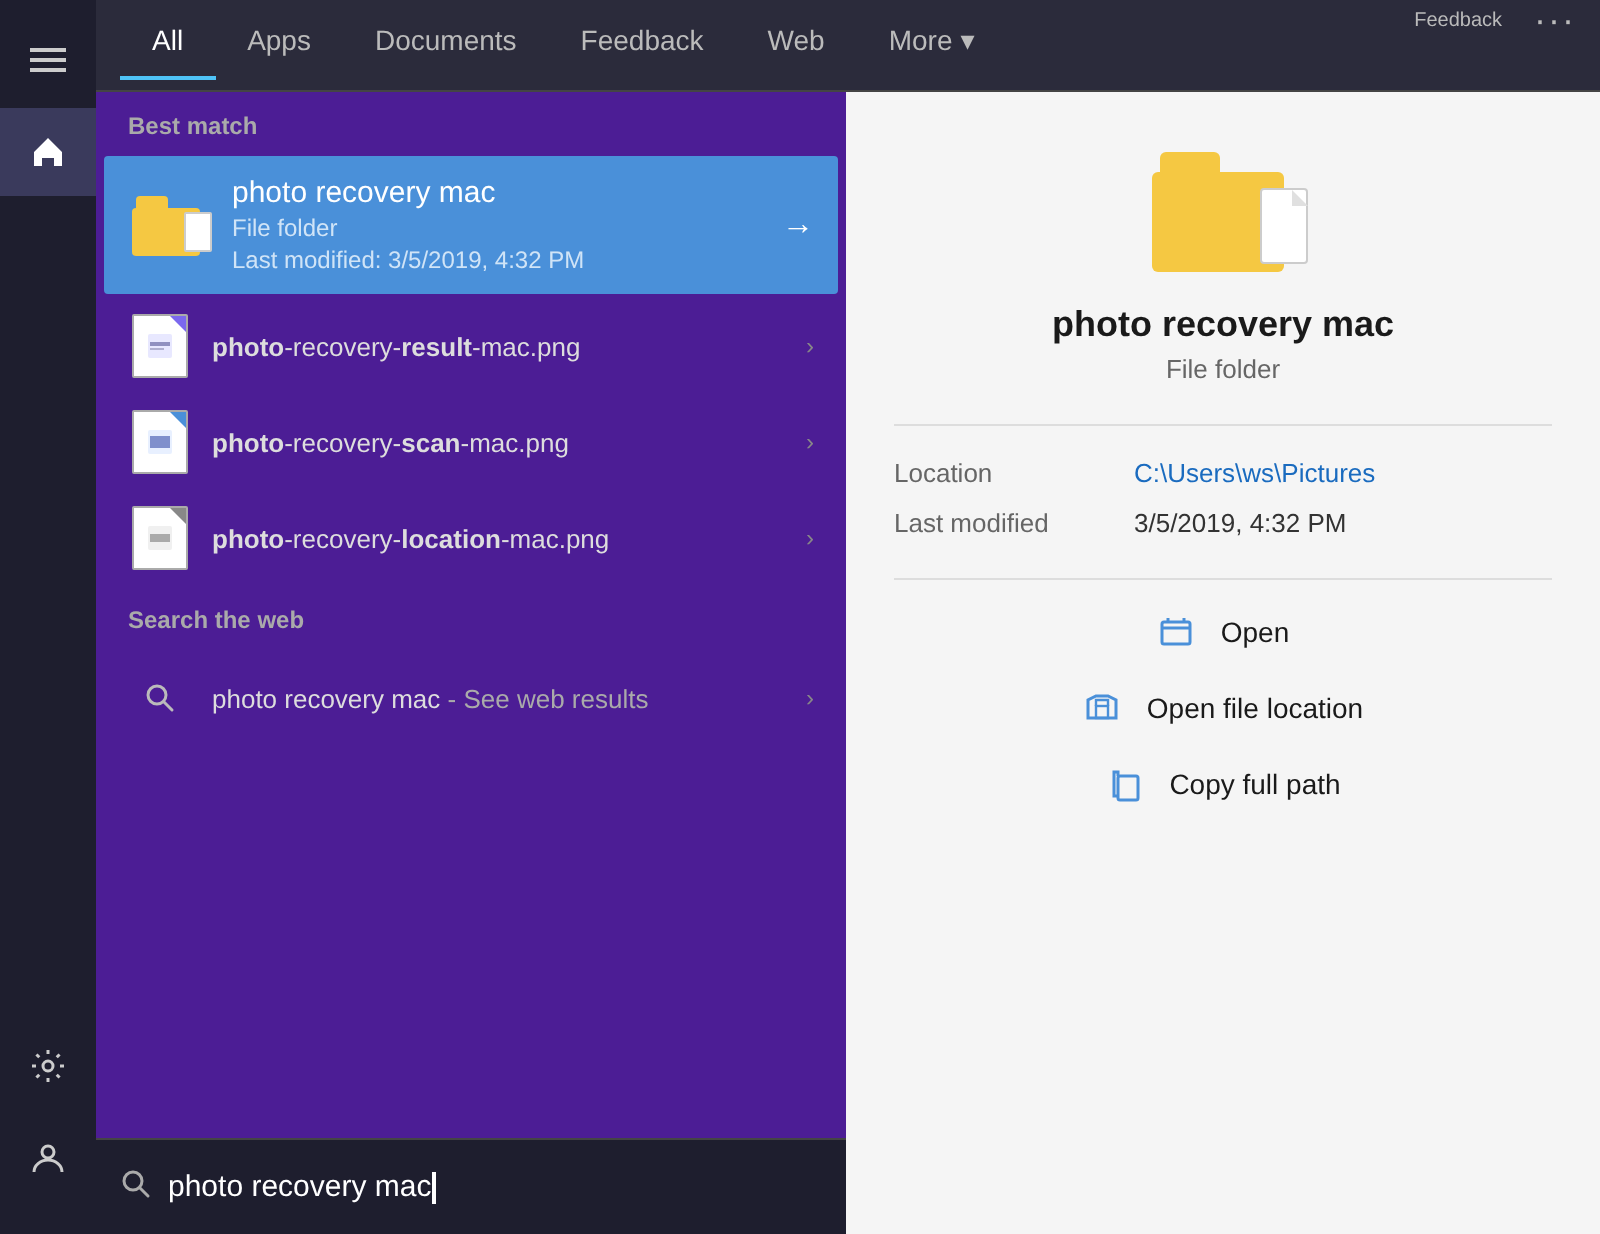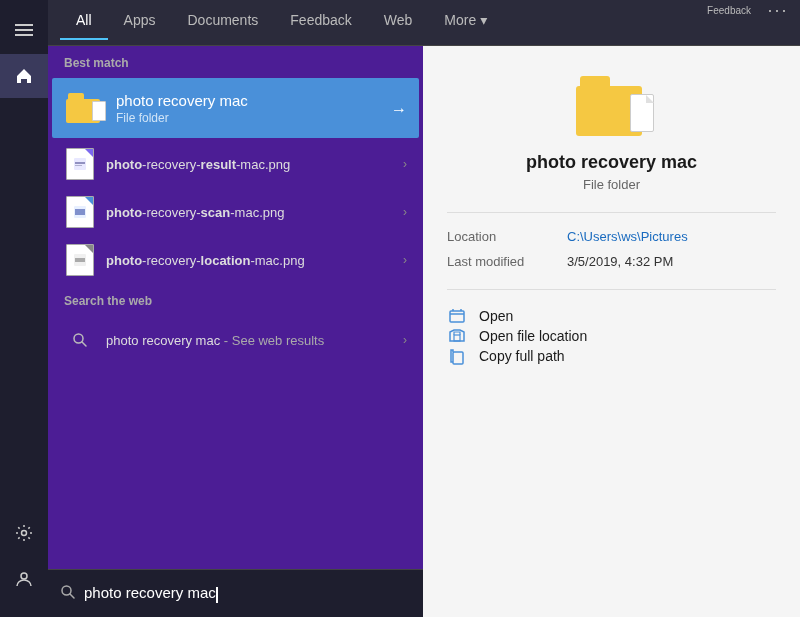--- a/index.html
+++ b/index.html
@@ -431,21 +431,22 @@
     .detail-divider2 {
       width: 100%;
       height: 1px;
       background: #ddd;
       margin-bottom: 16px;
     }
     .action-list {
       width: 100%;
       display: flex;
       flex-direction: column;
-      gap: 0;
+      gap: 18px;
+      align-items: center;
     }
     .action-item {
       display: flex;
       align-items: center;
       gap: 12px;
       cursor: pointer;
       color: #1a1a1a;
       font-size: 14px;
     }
     .action-icon {
@@ -525,20 +526,21 @@
         <div class="best-match-icon">
           <div class="folder-icon-small">
             <div class="folder-tab"></div>
             <div class="folder-body"></div>
             <div class="folder-paper"></div>
           </div>
         </div>
         <div class="best-match-text">
           <div class="best-match-title">photo recovery mac</div>
           <div class="best-match-sub">File folder</div>
+          <div class="best-match-sub">Last modified: 3/5/2019, 4:32 PM</div>
         </div>
         <div class="best-match-arrow">→</div>
       </div>
 
 
       <div class="photo-item">
         <div class="photo-item-icon">
           <div class="png-icon purple-corner">
             <svg width="14" height="14" viewBox="0 0 14 14">
               <rect x="1" y="1" width="12" height="12" fill="#e8e8ff" rx="1"></rect>

